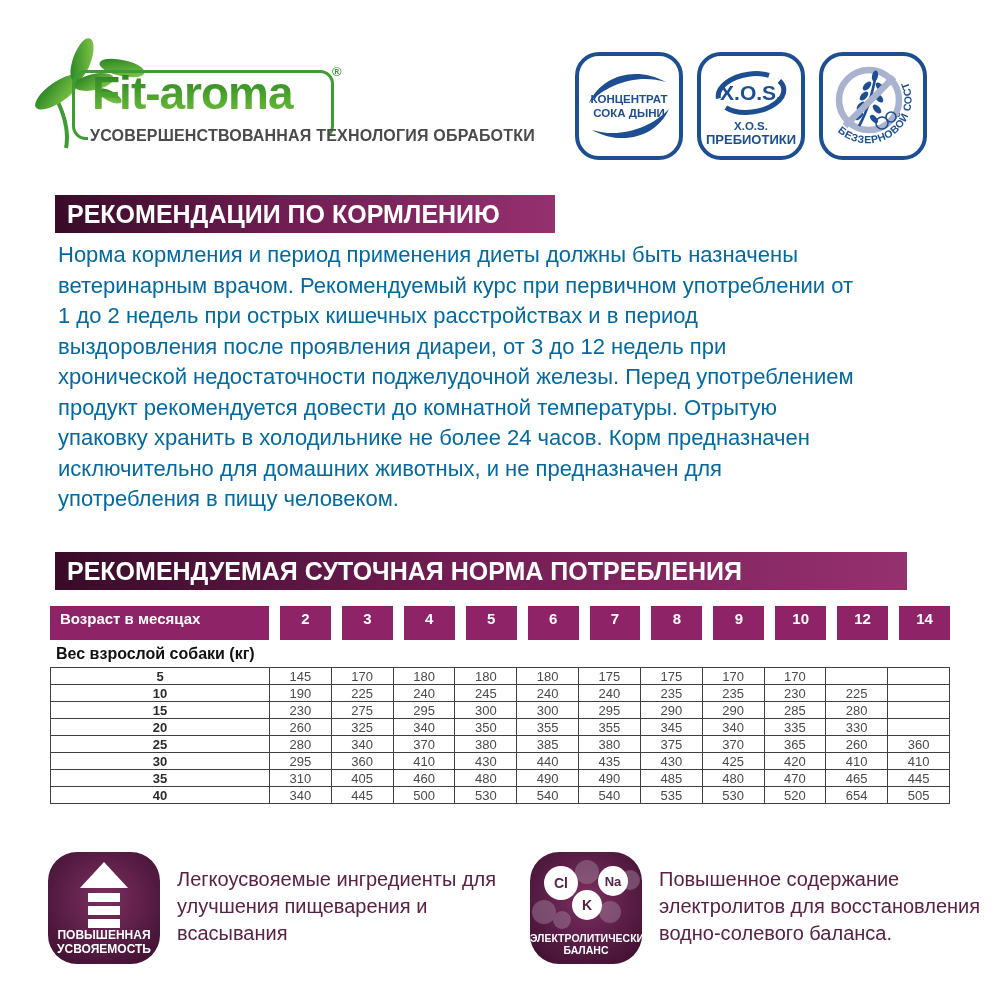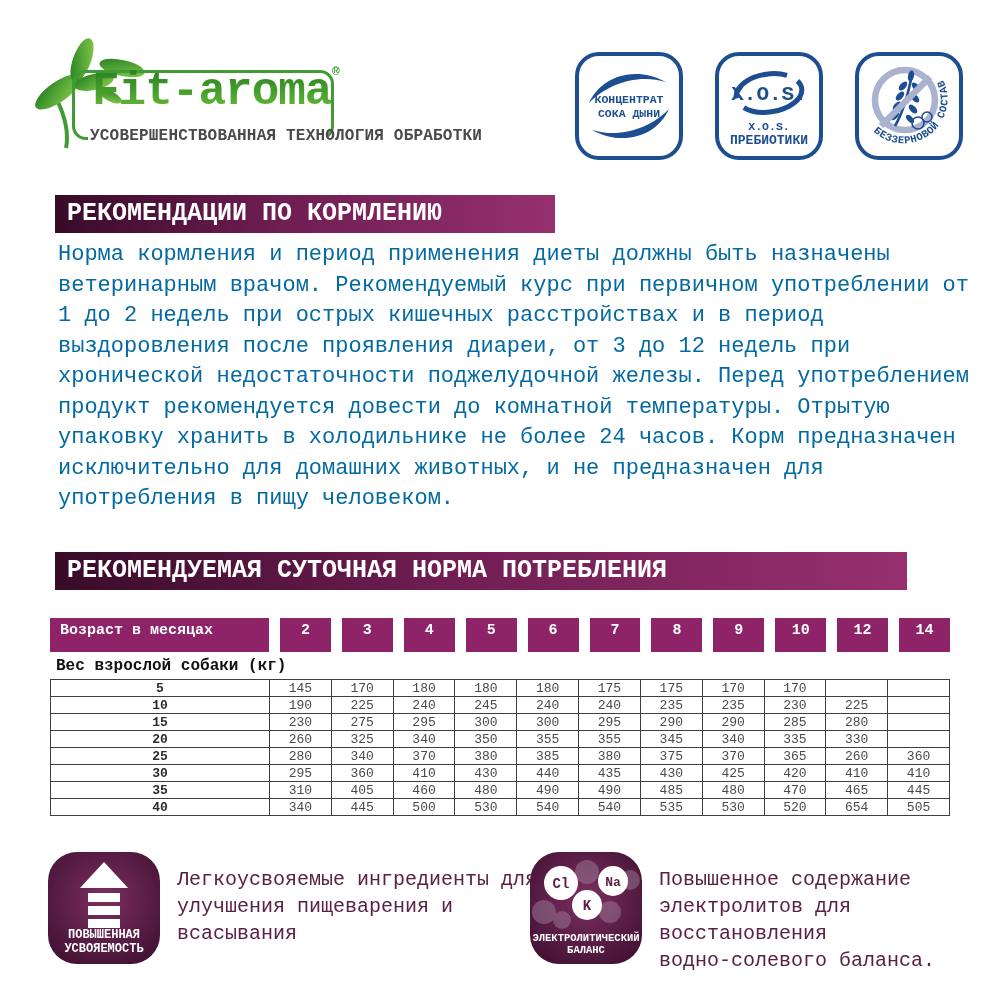--- a/index.html
+++ b/index.html
@@ -1,54 +1,54 @@
 <!DOCTYPE html>
 <html><head>
 <meta charset="utf-8">
 <style>
   * { margin:0; padding:0; box-sizing:border-box; }
   html,body { width:1000px; height:1000px; background:#ffffff;
     font-family:"Liberation Sans", sans-serif; }
-  .page { position:relative; width:1000px; height:1000px; background:#fff; overflow:hidden;font-family:Liberation Mono, monospace; }
+  .page { position:relative; width:1000px; height:1000px; background:#fff; overflow:hidden; }
 
   
   .logo { position:absolute; left:28px; top:30px; width:330px; height:140px; }
   .logo-frame { position:absolute; left:44px; top:40px; width:262px; height:70px;
     border:3px solid #3f9c35; border-radius:14px; }
   .logo-brand { position:absolute; left:58px; top:36px; font-size:46px; font-weight:bold;
     letter-spacing:-1px; color:#3f9c35;
     background:linear-gradient(180deg,#257a22 0%,#4aa42c 55%,#7cc142 100%);
     -webkit-background-clip:text; background-clip:text; -webkit-text-fill-color:transparent;
     padding:0 6px; }
   .logo-reg { position:absolute; left:304px; top:34px; font-size:13px; font-weight:bold; color:#3f9c35; }
   .logo-tagline { position:absolute; left:60px; top:96px; width:240px; text-align:center;
     background:#fff; font-size:16px; font-weight:bold; color:#4a4a4a; letter-spacing:.2px;
     padding:1px 2px; white-space:nowrap; }
   .logo-leaves { position:absolute; left:0; top:0; }
 
   
-  .badges { position:absolute; top:52px; left:575px; display:flex; gap:32px; }
+  .badges { position:absolute; top:52px; left:575px; display:flex; gap:14px; }
   .bbadge { width:108px; height:108px; border:4px solid #1d4e91; border-radius:24px;
     background:#fff; position:relative; }
   .bbadge svg { position:absolute; left:0; top:0; }
 
   
   .title-bar { position:absolute; height:38px; color:#fff; font-weight:bold; font-size:25px;
     line-height:38px; padding-left:12px; white-space:nowrap;
     background:linear-gradient(90deg,#380b28 0%,#6f1d52 45%,#96306f 100%); }
   .title-feeding { left:55px; top:195px; width:500px; }
   .title-intake  { left:55px; top:552px; width:852px; }
 
   
   .feeding-text { position:absolute; left:58px; top:240px; font-size:22px; line-height:30.5px;
     color:#0369a1; white-space:nowrap; }
 
   
   .intake { position:absolute; left:50px; top:606px; width:900px; }
-  .age-row { display:flex; gap:11px; height:34px;margin-top:12px; }
+  .age-row { display:flex; gap:11px; height:34px; }
   .age-row .age-label { flex:0 0 219px; background:#8e2368; color:#fff; font-weight:bold;
     font-size:15px; line-height:26px; padding-left:10px; }
   .age-row .age-cell { flex:1; background:#8e2368; color:#fff; font-weight:bold;
     font-size:15px; line-height:26px; text-align:center; }
   .weight-header { height:27px; font-size:16px; font-weight:bold; color:#111;
     padding:5px 0 0 6px; }
   table.grid { width:900px; border-collapse:collapse; table-layout:fixed; }
   table.grid td { border:1px solid #3f3f3f; height:17px; text-align:center;
     font-size:13px; color:#4a4a4a; padding:0; }
   table.grid td.wcell { width:219px; font-weight:bold; color:#2b2b2b; }

